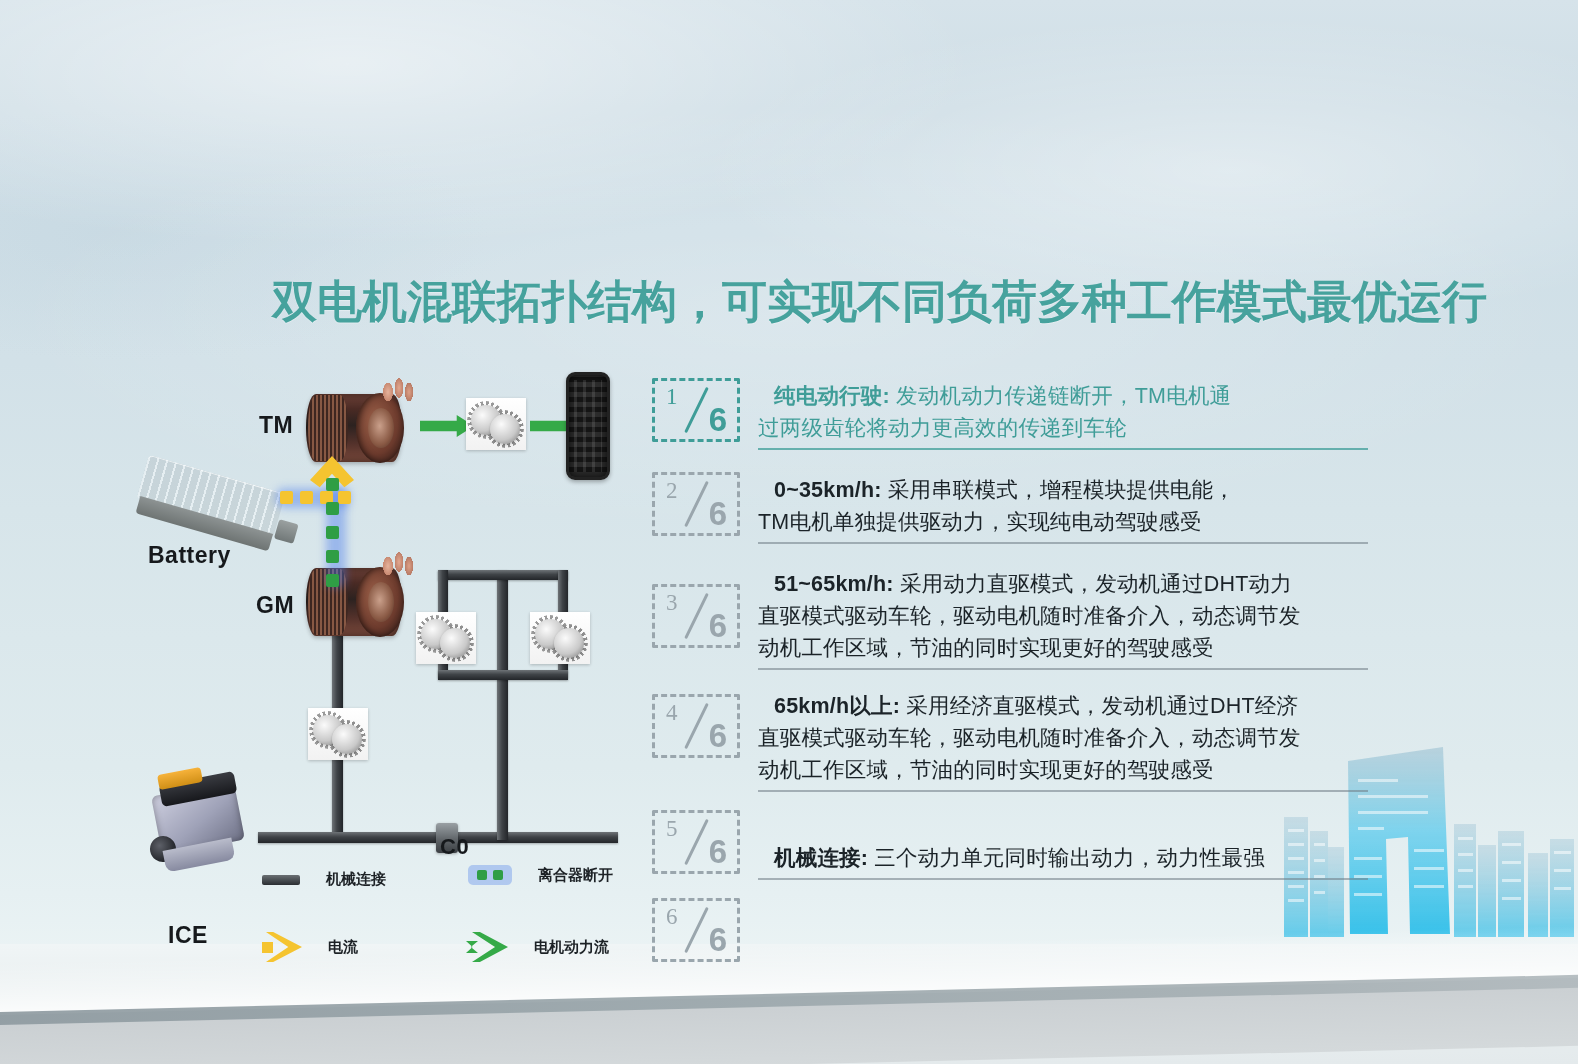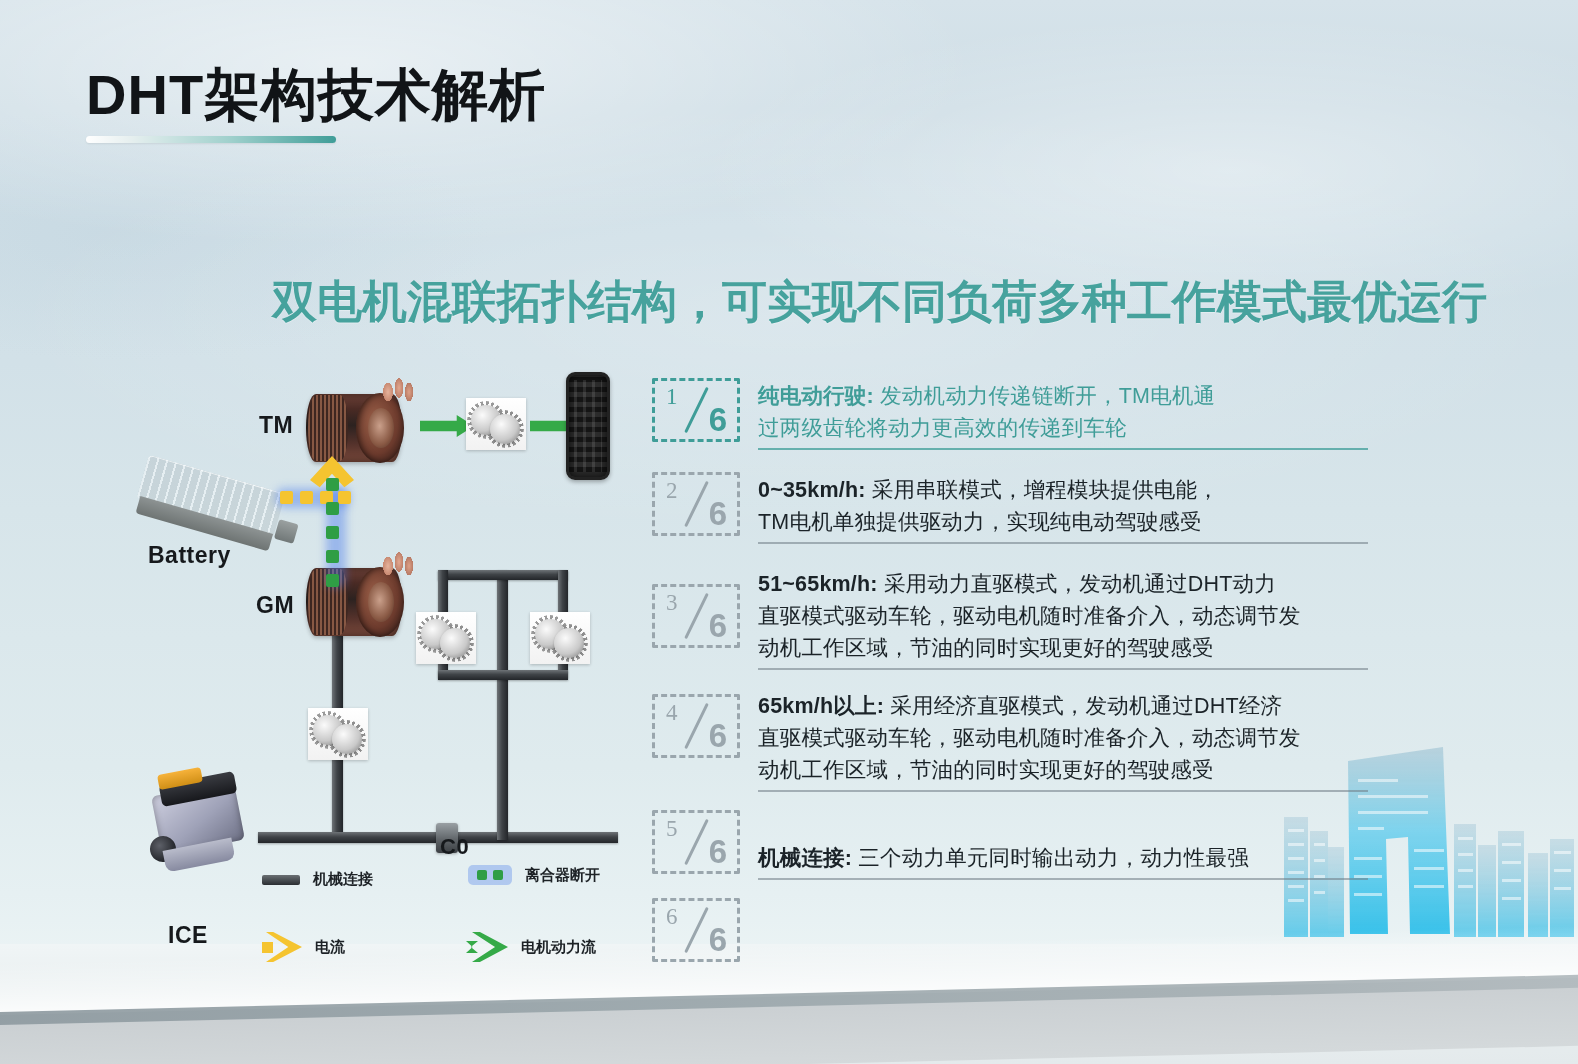--- a/index.html
+++ b/index.html
@@ -247,21 +247,21 @@
     position:absolute; width:13px; height:13px; background:#2f9e45; border-radius:2px;
   }
   .blue-glow {
     position:absolute; background:rgba(70,120,235,.42);
     filter:blur(4px); border-radius:8px;
   }
 
   
   .legend { position:absolute; left:262px; top:880px; width:380px; }
   .lg-row { position:absolute; display:flex; align-items:center; }
-  .lg-text { font-size:15px; color:#1d2226; font-weight:bold; margin-left:13px; white-space:nowrap; }
+  .lg-text { font-size:15px; color:#1d2226; font-weight:bold; margin-left:26px; white-space:nowrap; }
   .sw-mech {
     width:38px; height:10px; border-radius:2px;
     background:linear-gradient(180deg,#6a6f73,#2a2e32);
   }
   .sw-elec {
     position:relative; width:44px; height:20px; border-radius:5px;
     background:rgba(78,128,235,.35); filter:none;
     display:flex; align-items:center; justify-content:center; gap:6px;
   }
   .sw-elec i { width:10px; height:10px; background:#2f9e45; border-radius:2px; }
@@ -307,21 +307,21 @@
     font-size:33px; font-weight:bold; color:#9aa6ad;
   }
   .badge.teal .den { color:#3f9d98; }
 
   .itext { flex:1 1 auto; padding-top:2px; }
   .line {
     font-size:21.5px; line-height:32px; color:#1b2328;
     white-space:nowrap; letter-spacing:.2px;
   }
   .item.teal .line { color:#3f9d98; }
-  .line b { font-weight:bold; }
+  .line b { font-weight:bold;margin-left:16px; }
   .sep {
     height:2px; width:100%;
     background:#6f7c85; opacity:.55; margin-top:4px;
   }
   .item.teal .sep { background:#3f9d98; opacity:.75; }
   .irow { margin-bottom:0; }
 </style>
 </head>
 <body>
 
@@ -390,24 +390,20 @@
         <rect x="76" y="156" width="28" height="3"></rect>
           <rect x="76" y="174" width="28" height="3"></rect>
       </g>
     </svg>
   </div>
 
   <div class="road-face"></div>
   <div class="road-hi"></div>
   <div class="road-edge"></div>
 
-  <div class="title-block">
-    <div class="title">DHT架构技术解析</div>
-    <div class="title-rule"></div>
-  </div>
 
   <div class="subtitle">双电机混联拓扑结构，可实现不同负荷多种工作模式最优运行</div>
 
   <div class="diagram">
 
     <div class="shaft v" style="left:212px; top:248px; width:11px; height:230px;"></div>
     <div class="shaft" style="left:138px; top:472px; width:360px; height:11px;"></div>
     <div class="shaft v" style="left:377px; top:210px; width:11px; height:270px;"></div>
     <div class="shaft" style="left:318px; top:210px; width:130px; height:10px;"></div>
     <div class="shaft v" style="left:318px; top:210px; width:10px; height:108px;"></div>

